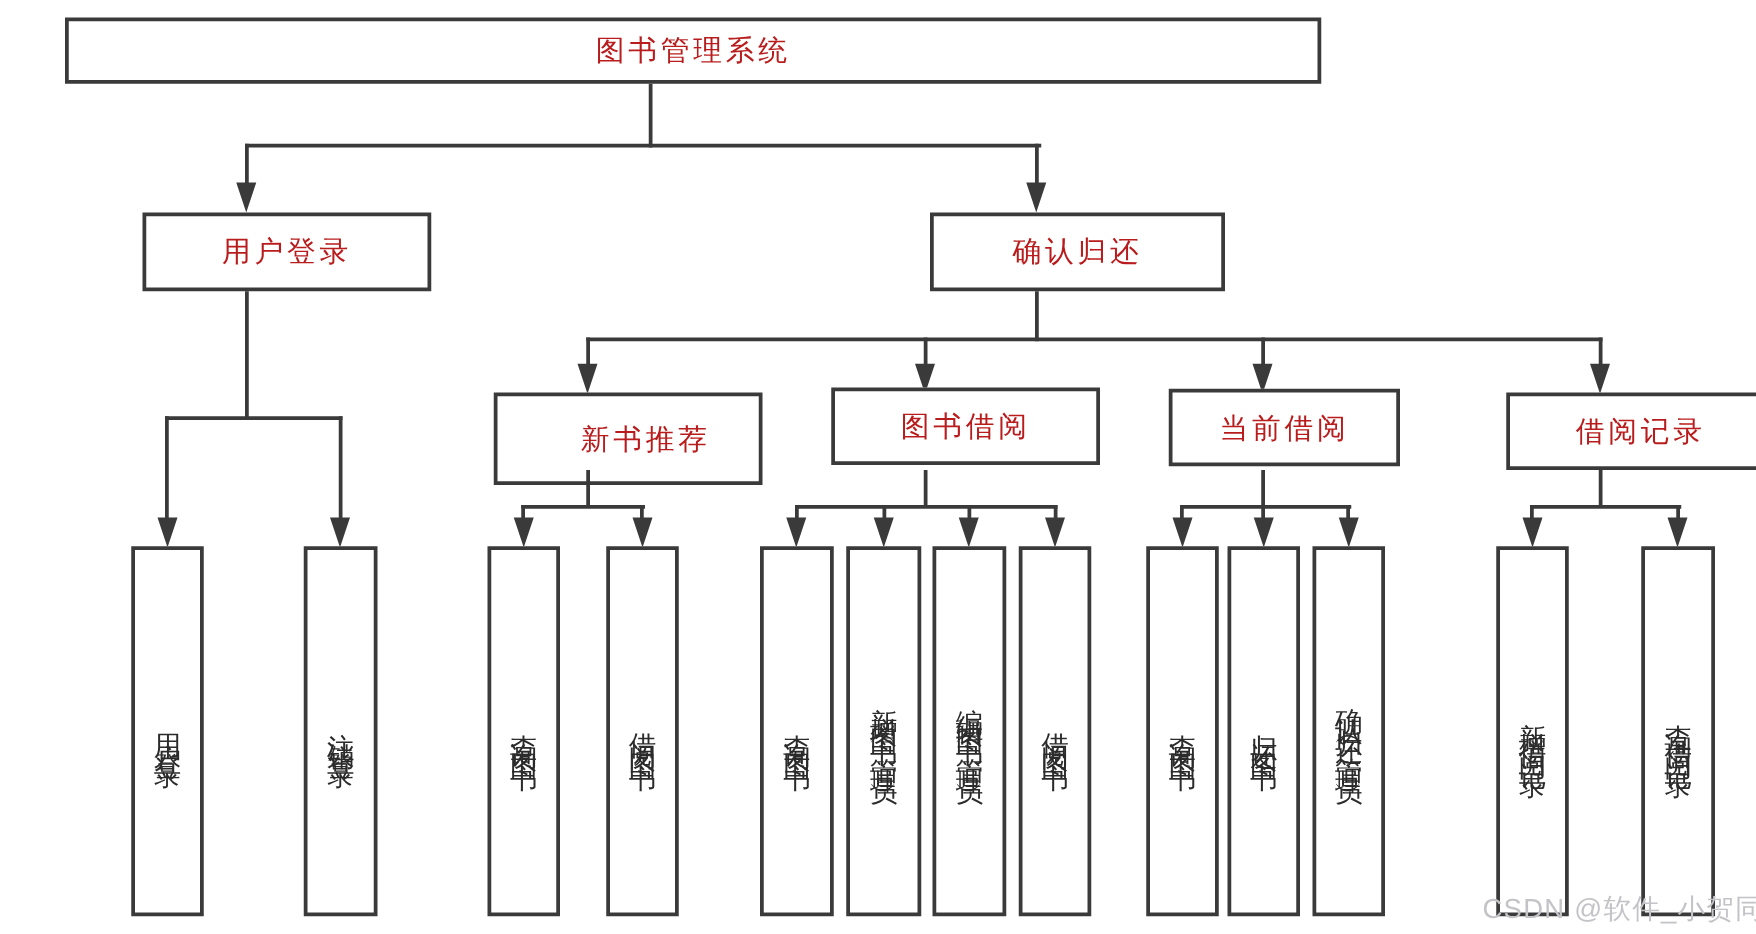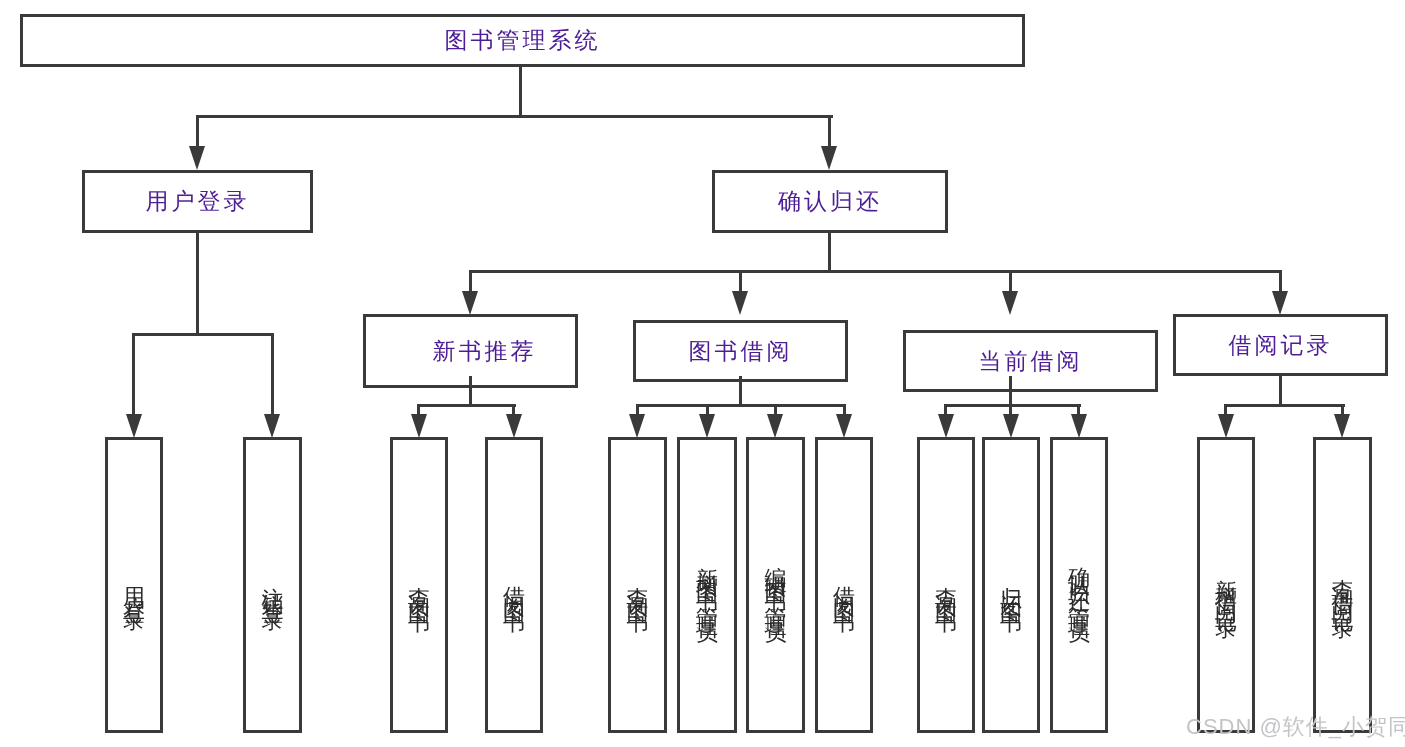--- a/index.html
+++ b/index.html
@@ -8,24 +8,25 @@
     width: 1405px; height: 747px;
     position: relative; overflow: hidden;
     font-family: "Liberation Sans", sans-serif;
   }
   .stage { position: absolute; inset: 0; width: 1405px; height: 747px; }
   
   .node {
     position: absolute;
     border: 3px solid #3a3a3a;
     background: #ffffff;
-    color: #4c1d95;
+    color: #b91c1c;
     display: flex; align-items: center; justify-content: center;
     font-size: 23px; letter-spacing: 3px;
     white-space: nowrap;
+    margin-left: 32px;
   }
   
   .vnode {
     position: absolute;
     border: 3px solid #3a3a3a;
     background: #ffffff;
     color: #2b2b2b;
     display: flex; align-items: center; justify-content: center;
     writing-mode: vertical-rl;
     font-size: 22px; letter-spacing: 8px;
@@ -81,22 +82,22 @@
   <div class="vl" style="left:469px; top:270px; height:23px;"></div>
   <div class="vl" style="left:739px; top:270px; height:23px;"></div>
   <div class="vl" style="left:1009px; top:270px; height:23px;"></div>
   <div class="vl" style="left:1279px; top:270px; height:23px;"></div>
   <div class="arr" style="left:462px; top:291px;"></div>
   <div class="arr" style="left:732px; top:291px;"></div>
   <div class="arr" style="left:1002px; top:291px;"></div>
   <div class="arr" style="left:1272px; top:291px;"></div>
 
   <div class="node" style="left:363px; top:314px; width:215px; height:74px;padding-left:28px;">新书推荐</div>
-  <div class="node" style="left:633px; top:320px; width:215px; height:62px;">图书借阅</div>
-  <div class="node" style="left:903px; top:330px; width:255px; height:62px;">当前借阅</div>
+  <div class="node" style="left:633px; top:310px; width:215px; height:62px;">图书借阅</div>
+  <div class="node" style="left:903px; top:311px; width:185px; height:62px;">当前借阅</div>
   <div class="node" style="left:1173px; top:314px; width:215px; height:62px;">借阅记录</div>
 
   <div class="vl" style="left:469px; top:376px; height:30px;"></div>
   <div class="hl" style="left:417px; top:404px; width:99px;"></div>
   <div class="vl" style="left:417px; top:404px; height:12px;"></div>
   <div class="vl" style="left:512px; top:404px; height:12px;"></div>
   <div class="arr" style="left:411px; top:414px;"></div>
   <div class="arr" style="left:506px; top:414px;"></div>
 
   <div class="vl" style="left:739px; top:376px; height:30px;"></div>

